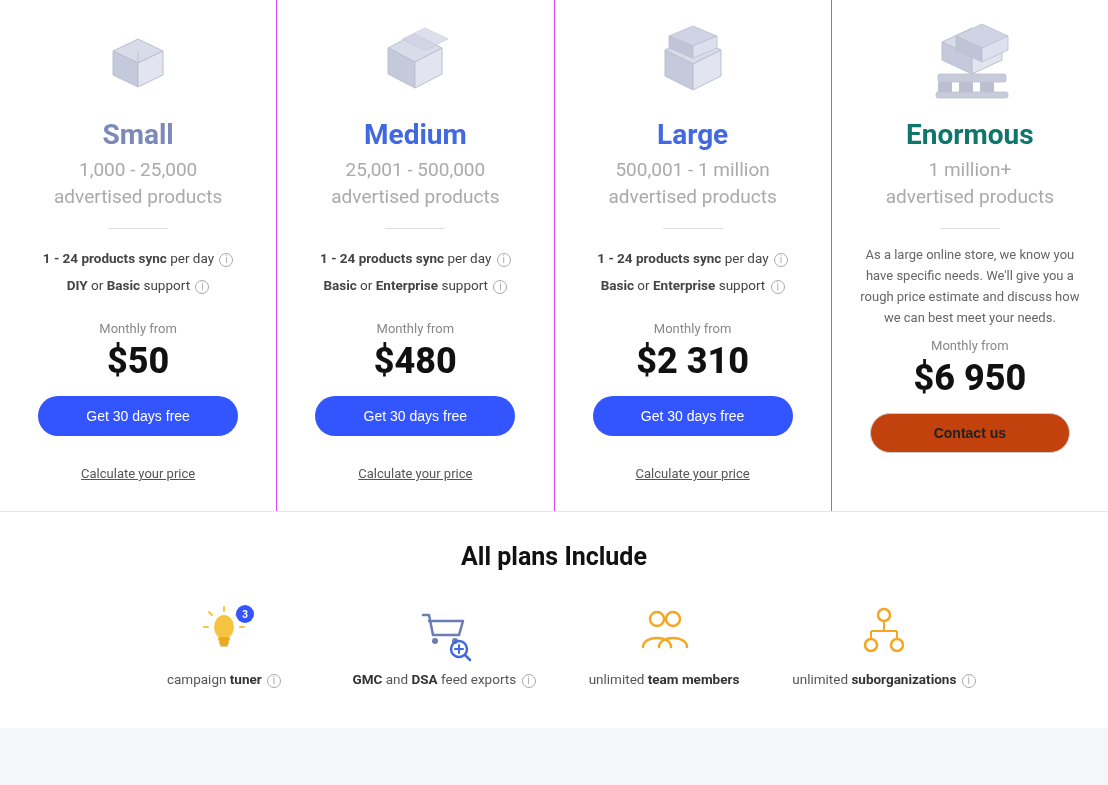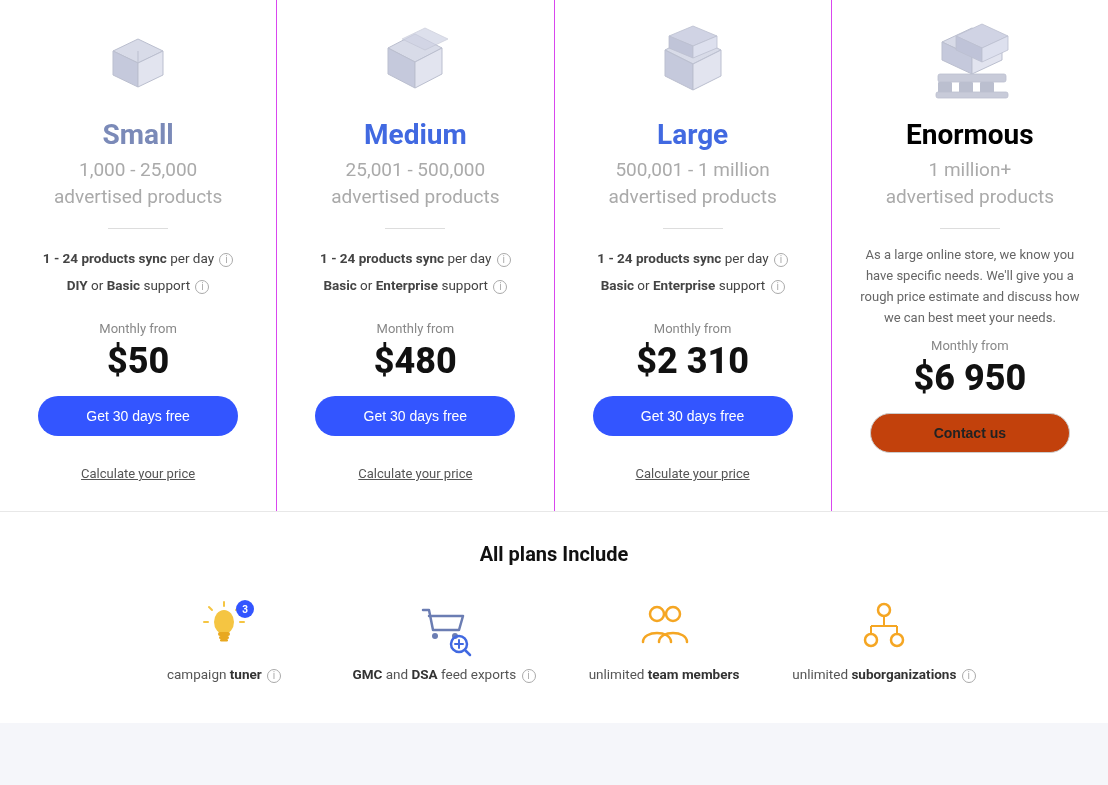--- a/index.html
+++ b/index.html
@@ -34,21 +34,21 @@
       margin-bottom: 14px;
     }
     .plan-name {
       font-size: 28px;
       font-weight: 700;
       margin-bottom: 6px;
     }
     .plan-name.small { color: #7b8ab8; }
     .plan-name.medium { color: #4169e1; }
     .plan-name.large { color: #4169e1; }
-    .plan-name.enormous { color: #000000; }
+    .plan-name.enormous { color: #0f766e; }
     .plan-range {
       font-size: 15px;
       color: #888;
       line-height: 1.4;
       margin-bottom: 2px;
     }
     .plan-range span { display: block; color: #aaa; font-size: 19px; }
     .plan-divider {
       width: 60px;
       border: none;
@@ -130,21 +130,21 @@
       text-decoration: underline;
       cursor: pointer;
       margin-top: 16px;
     }
     .all-plans-section {
       background: #fff;
       padding: 30px 20px 40px;
       text-align: center;
     }
     .all-plans-title {
-      font-size: 20px;
+      font-size: 25px;
       font-weight: 700;
       color: #111;
       margin-bottom: 30px;
     }
     .features-grid {
       display: flex;
       justify-content: center;
       gap: 0;
     }
     .feature-item {

